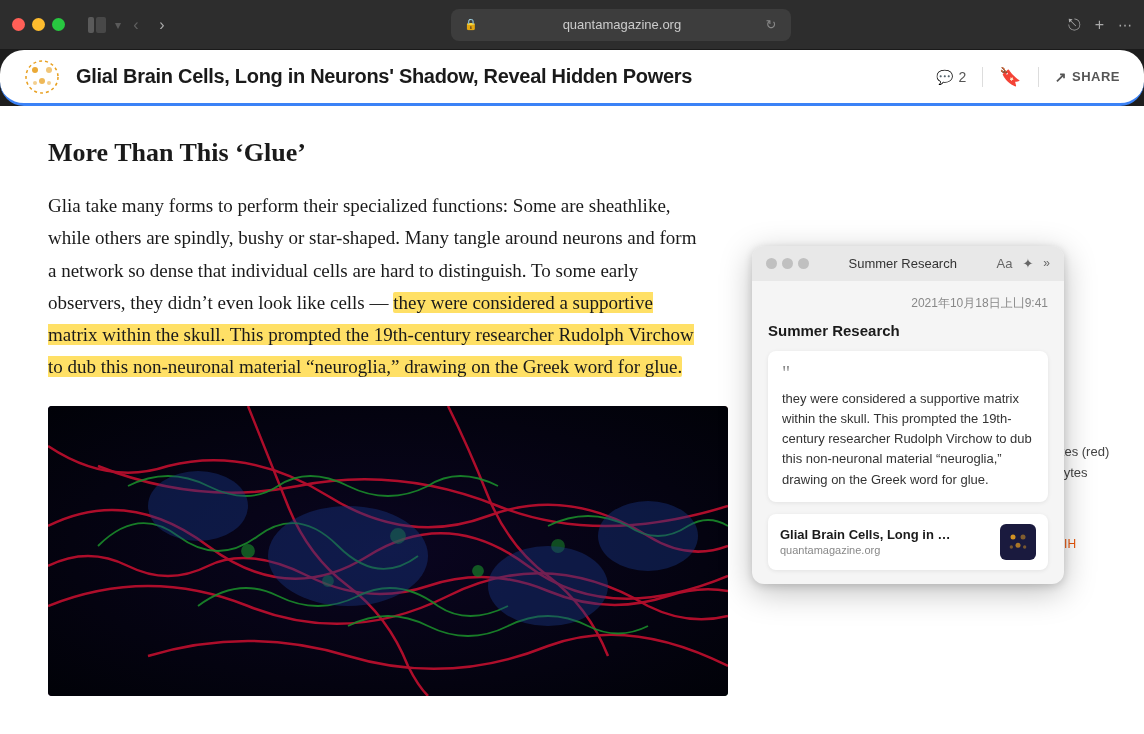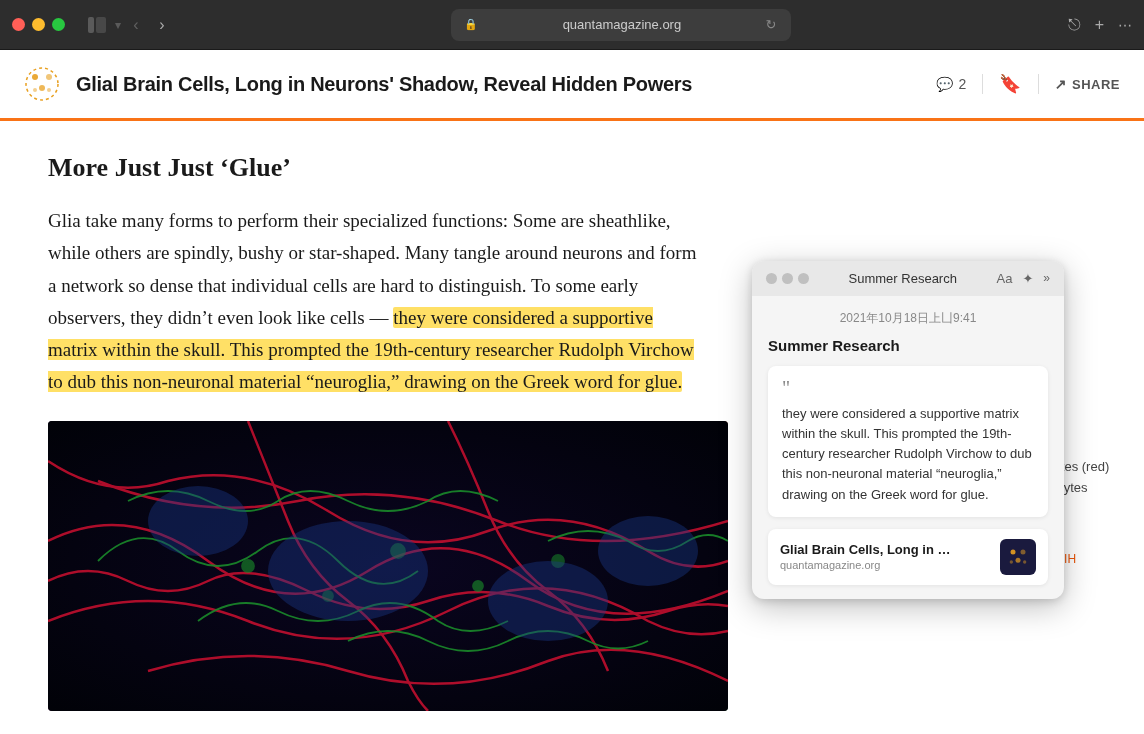--- a/index.html
+++ b/index.html
@@ -110,26 +110,27 @@
       display: flex;
       align-items: center;
       gap: 14px;
       color: #aaa;
       font-size: 16px;
     }
 
     
     .site-header {
       background: #fff;
-      height: 71px;
+      height: 56px;
       display: flex;
       align-items: center;
       padding: 0 24px;
-      border-bottom: 3px solid #f97316;
+      border-bottom: 3px solid #3b82f6;
       position: relative;
+      border-radius: 24px;
     }
 
     .site-logo {
       width: 36px;
       height: 36px;
       margin-right: 16px;
     }
 
     .site-title {
       font-size: 20px;
@@ -273,21 +274,21 @@
       font-size: 13px;
     }
 
     .notes-body {
       padding: 14px 16px;
     }
 
     .notes-date {
       font-size: 12px;
       color: #888;
-      text-align: center;
+      text-align: right;
       margin-bottom: 10px;
     }
 
     .notes-note-title {
       font-size: 15px;
       font-weight: 700;
       color: #1a1a1a;
       margin-bottom: 12px;
     }
 
@@ -412,21 +413,21 @@
     <div class="divider-v"></div>
     <div class="share-btn">
       <span style="font-size:14px;">↗</span>
       <span>SHARE</span>
     </div>
   </div>
 </div>
 
 <div class="content-wrapper">
   <div class="article-content">
-    <h2 class="section-heading">More Just Just ‘Glue’</h2>
+    <h2 class="section-heading">More Than This ‘Glue’</h2>
 
     <p class="article-text">
       <span>Glia take many forms to perform their specialized functions: Some are sheathlike, while others are spindly, bushy or star-shaped. Many tangle around neurons and form a network so dense that individual cells are hard to distinguish. To some early observers, they didn’t even look like cells —</span>
       <span class="highlight">they were considered a supportive matrix within the skull. This prompted the 19th-century researcher Rudolph Virchow to dub this non-neuronal material “neuroglia,” drawing on the Greek word for glue.</span>
     </p>
 
     <div class="article-image">
       <svg width="680" height="290" viewBox="0 0 680 290" xmlns="http://www.w3.org/2000/svg">
         <defs>
           <radialGradient id="bg" cx="50%" cy="50%" r="70%">

